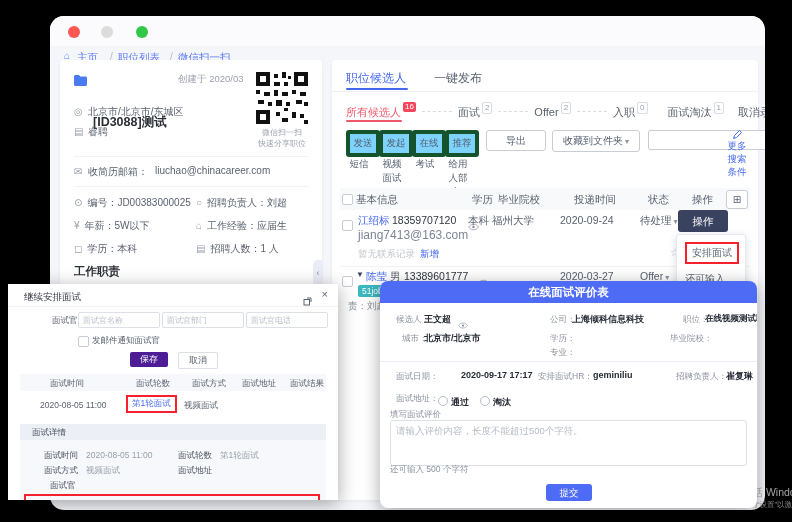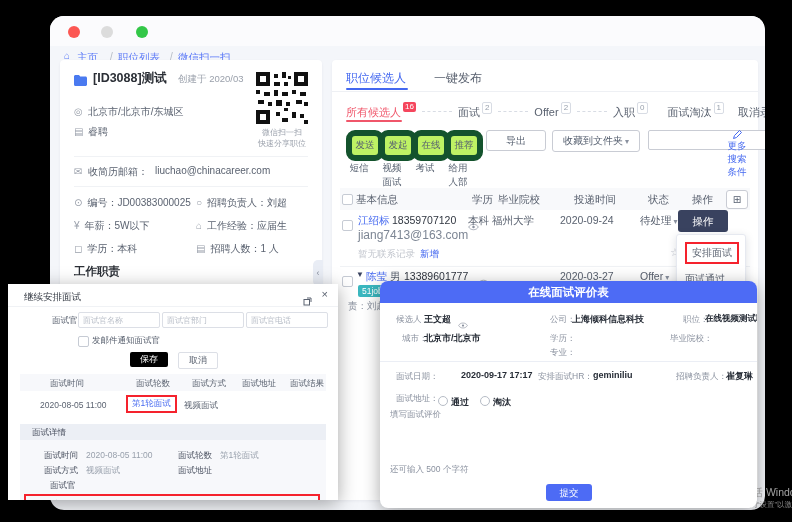--- a/index.html
+++ b/index.html
@@ -8,42 +8,42 @@
   .abs{position:absolute;}
   
   .window{position:absolute;left:50px;top:16px;width:715px;height:494px;background:#f4f6fa;border-radius:14px;overflow:hidden;}
   .titlebar{position:absolute;left:0;top:0;width:100%;height:30px;background:#fbfbfd;border-bottom:1px solid #eef0f4;}
   .tl{position:absolute;top:10px;width:12px;height:12px;border-radius:50%;}
   .tl.r{left:18px;background:#fc5753;} .tl.g1{left:51px;background:#dcdcdc;} .tl.g2{left:86px;background:#33c748;}
   .crumbbar{position:absolute;left:0;top:30px;width:100%;height:22px;background:#f4f6fa;}
   .crumb{font-size:10.5px;color:#5b79f7;} .crumb-sep{font-size:10px;color:#b6bcc6;margin:0 4px;}
   .card{position:absolute;background:#fff;border-radius:4px;box-shadow:0 1px 3px rgba(30,40,70,.06);}
   
-  .job-title{font-size:12.5px;font-weight:bold;color:#2b2f36;}
+  .job-title{font-size:12.5px;font-weight:bold;color:#2b2f36;margin-top:44px;}
   .job-created{font-size:9.5px;color:#9aa0ab;margin-left:6px;}
   .ln{font-size:10px;color:#5a6270;}
   .icn{font-size:10px;color:#9aa0ab;margin-right:5px;}
   .divider{position:absolute;left:14px;right:14px;height:0;border-top:1px solid #f0f2f5;}
   .qrcap{font-size:8px;color:#9aa0ab;text-align:center;width:64px;line-height:10px;}
   .fgrid{position:absolute;left:14px;top:136px;width:236px;display:grid;grid-template-columns:122px 114px;row-gap:9px;}
   .fitem{font-size:10px;color:#5a6270;white-space:nowrap;}
   .duty{font-size:11.5px;font-weight:bold;color:#2b2f36;}
   .grayblock{position:absolute;left:14px;top:226px;width:234px;height:200px;background:#f6f7f9;border-radius:3px;}
   .collapse{position:absolute;right:-1px;top:200px;width:10px;height:26px;background:#e9edf5;border-radius:5px 0 0 5px;color:#8a919f;font-size:9px;line-height:26px;text-align:center;}
   
   .tab{font-size:12px;color:#5a6270;} .tab.active{color:#4468f0;}
   .tabline{position:absolute;height:2px;background:#4468f0;border-radius:1px;}
   .stage{font-size:11px;color:#5a6270;white-space:nowrap;}
   .stage.active{color:#f0566a;}
   .stage-underline{position:absolute;height:2px;background:#f0566a;border-radius:1px;}
   .badge{display:inline-block;font-size:8px;line-height:10px;padding:0 2px;border-radius:2px;margin-left:2px;vertical-align:top;}
   .badge.red{background:#f5465d;color:#fff;}
   .badge.gray{background:#fff;color:#98a0ac;border:1px solid #d8dce4;}
   .dash{display:inline-block;width:30px;border-top:1px dashed #d8dce4;vertical-align:middle;margin:0 6px;}
-  .tbtn{display:block;border:6px solid #14532d;border-radius:9px;background:#bef264;font-size:9.5px;color:#566070;text-align:center;padding:3px 2px;width:22px;}
+  .tbtn{display:block;border:4px solid #14532d;border-radius:3px;background:#7dd3fc;font-size:9.5px;color:#566070;text-align:center;padding:3px 2px;width:22px;}
   .tov{display:block;font-size:9.5px;color:#566070;text-align:center;line-height:14px;width:26px;}
   .wbtn{border:1px solid #c9ccd4;border-radius:3px;background:#fff;font-size:10px;color:#566070;text-align:center;}
   .thead{position:absolute;left:8px;right:8px;height:22px;background:#f8f9fb;}
   .th{position:absolute;top:5px;font-size:10.5px;color:#5a6270;white-space:nowrap;}
   .td{position:absolute;font-size:10.5px;color:#5a6270;white-space:nowrap;}
   .cb{position:absolute;width:9px;height:9px;border:1px solid #c6cbd4;border-radius:2px;background:#fff;}
   .link{color:#4468f0;}
   .darkbtn{position:absolute;background:#39425f;color:#fff;font-size:10.5px;text-align:center;border-radius:3px;line-height:22px;}
   .caret{font-size:8px;color:#8a919f;margin-left:2px;}
   .tag{position:absolute;background:#3ab7bf;color:#fff;font-size:8.5px;line-height:12px;padding:0 4px;border-radius:2px;}
@@ -51,21 +51,21 @@
   .mi{font-size:10px;color:#5a6270;padding:4px 8px;white-space:nowrap;}
   .mi .redbox{border:2px solid #f5222d;padding:2px 5px;display:inline-block;}
   
   .modal{position:absolute;background:#fff;border-radius:0;box-shadow:0 4px 18px rgba(0,0,0,.35);}
   .m1{left:8px;top:284px;width:330px;height:216px;z-index:20;overflow:hidden;}
   .m1-title{position:absolute;left:16px;top:7px;font-size:9.5px;color:#303640;}
   .m1 .lbl{font-size:8.5px;color:#5a6270;}
   .m1 input{position:absolute;height:14px;width:72px;border:1px solid #dcdfe6;border-radius:2px;font-size:8px;color:#303640;padding:0 4px;outline:none;}
   .m1 input::placeholder{color:#b6bcc6;}
   .sbtn{position:absolute;font-size:9px;text-align:center;line-height:15px;border-radius:2px;}
-  .save{background:#000000;color:#fff;width:38px;height:15px;}
+  .save{background:#4c1d95;color:#fff;width:38px;height:15px;}
   .cancel{background:#fff;border:1px solid #dcdfe6;color:#5a6270;width:38px;height:15px;}
   .m1-thead{position:absolute;left:12px;right:12px;top:90px;height:17px;background:#f7f8fb;}
   .m1-th{position:absolute;top:4px;font-size:8.5px;color:#5a6270;}
   .m1-td{position:absolute;font-size:8.5px;color:#5a6270;white-space:nowrap;}
   .roundbox{border:2px solid #f5222d;padding:1px 4px;color:#4468f0;font-size:8.5px;}
   .dsec{position:absolute;left:12px;right:12px;top:140px;bottom:0;background:#f7f8fb;}
   .dsec-h{height:16px;background:#eceff5;font-size:8.5px;color:#4a5160;line-height:16px;padding-left:12px;}
   .dl{position:absolute;font-size:8.5px;color:#4a5160;white-space:nowrap;}
   .dv{position:absolute;font-size:8.5px;color:#98a0ac;white-space:nowrap;}
   .fb-red{position:absolute;left:4px;right:6px;top:60px;height:16px;border:2px solid #f5222d;}
@@ -264,21 +264,21 @@
             </svg></span>
         <span class="tag" style="left:26px;top:225px;">51job</span>
         <span class="td" style="left:228px;top:210px;">2020-03-27</span>
         <span class="td" style="left:308px;top:210px;"><span>Offer</span><span class="caret">▾</span></span>
         <span class="td" style="left:16px;top:240px;font-size:9.5px;color:#8a919f;">责：刘超 202</span>
       </div>
     </div>
 
     <div class="menu">
       <div class="mi"><span class="redbox"><span>安排面试</span></span></div>
-      <div class="mi">面试通过</div>
+      <div class="mi">还可输入</div>
       <div class="mi">面试淘汰</div>
     </div>
   </div>
 
   <div class="modal m1">
     <span class="m1-title">继续安排面试</span>
     <span class="abs" style="right:26px;top:8px;"><svg width="9" height="9" viewBox="0 0 9 9">
           <rect x="1" y="2.5" width="5.5" height="5.5" fill="none" stroke="#5a6270"></rect>
           <path d="M4 1h4v4" fill="none" stroke="#5a6270"></path>
         </svg></span>
@@ -343,19 +343,20 @@
     <span class="l" style="left:16px;top:90px;">面试日期：</span>
     <span class="v" style="left:56px;top:89px;margin-left:25px;">2020-09-17 17:17</span>
     <span class="l" style="left:158px;top:90px;">安排面试HR：</span>
     <span class="v" style="left:213px;top:89px;">geminiliu</span>
     <span class="l" style="left:296px;top:90px;">招聘负责人：</span>
     <span class="v" style="left:346px;top:89px;">崔复琳</span>
     <span class="l" style="left:16px;top:112px;">面试地址：</span>
     <span class="abs" style="left:58px;top:110px;"><span class="radio"></span><span class="v" style="position:static;">通过</span></span>
     <span class="abs" style="left:100px;top:110px;"><span class="radio"></span><span class="v" style="position:static;">淘汰</span></span>
     <span class="l" style="left:10px;top:128px;">填写面试评价</span>
+    <textarea placeholder="请输入评价内容，长度不能超过500个字符。" style=""></textarea>
     <span class="l" style="left:10px;top:183px;">还可输入 500 个字符</span>
     <span class="submit">提交</span>
   </div>
 
   <span class="wm1">激活 Windows</span>
   <span class="wm2">转到“设置”以激活 Windows。</span>
 </div>
 
 </body></html>

